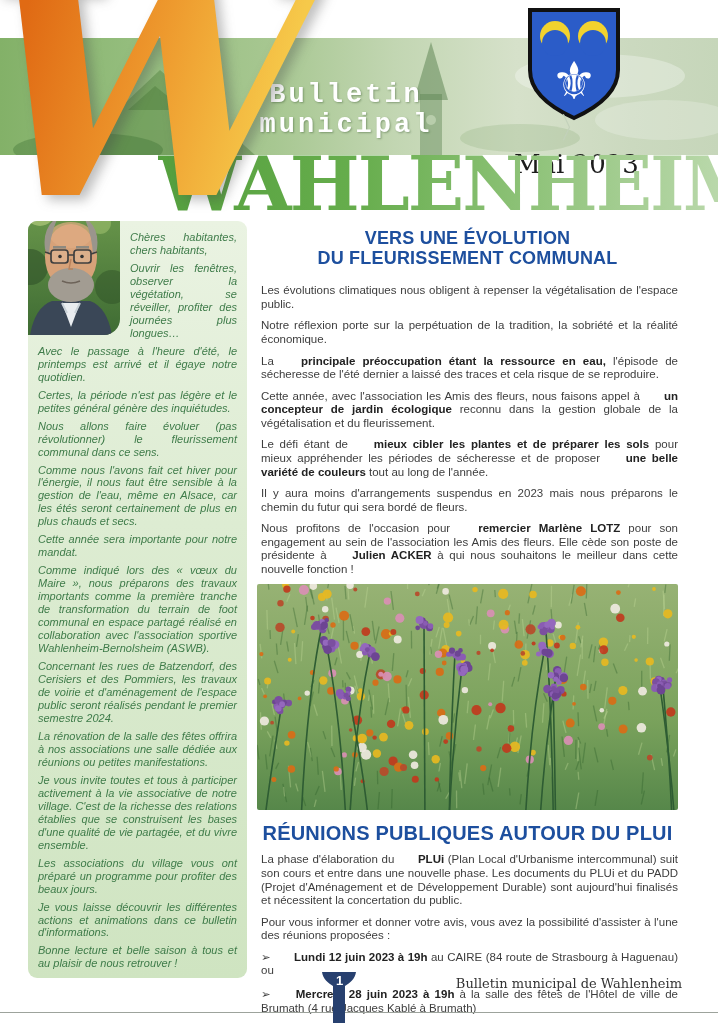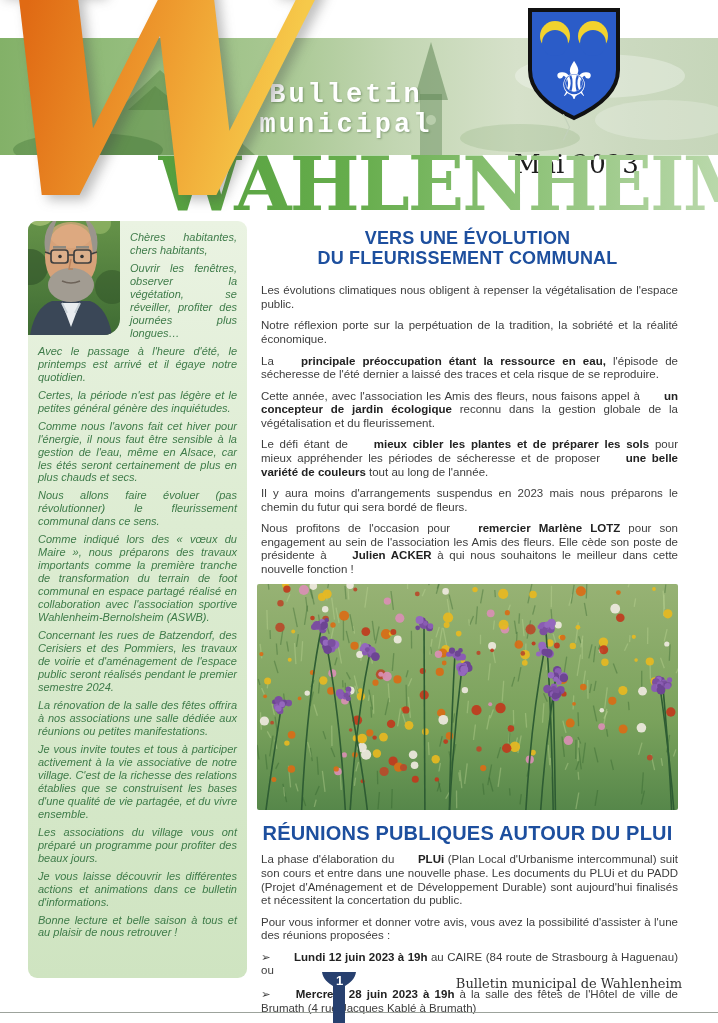--- a/index.html
+++ b/index.html
@@ -133,22 +133,23 @@
         <circle cx="38" cy="61.5" r="1.8" fill="#333"></circle>
         <circle cx="60" cy="61.5" r="1.8" fill="#333"></circle>
         <path d="M49,64 L47,74 L51,74" stroke="#b9825c" stroke-width="1.4" fill="none"></path>
       </svg>
     </div>
     <div>
         <p><span>Chères habitantes, chers habitants,</span></p>
         <p><span>Ouvrir les fenêtres, observer la végétation, se réveiller, profiter des journées plus longues…</span></p>
         <p><span>Avec le passage à l'heure d'été, le printemps est arrivé et il égaye notre quotidien.</span></p>
         <p><span>Certes, la période n'est pas légère et le petites général génère des inquiétudes.</span></p>
+        <p><span>Nous allons faire évoluer (pas révolutionner) le fleurissement communal dans ce sens.</span></p>
         <p><span>Comme nous l'avons fait cet hiver pour l'énergie, il nous faut être sensible à la gestion de l'eau, même en Alsace, car les étés seront certainement de plus en plus chauds et secs.</span></p>
-        <p><span>Nous allons faire évoluer (pas révolutionner) le fleurissement communal dans ce sens.</span></p>
+        <p><span>Cette année sera importante pour notre mandat.</span></p>
         <p><span>Comme indiqué lors des « vœux du Maire », nous préparons des travaux importants comme la première tranche de transformation du terrain de foot communal en espace partagé réalisé en collaboration avec l'association sportive Wahlenheim-Bernolsheim (ASWB).</span></p>
         <p><span>Concernant les rues de Batzendorf, des Cerisiers et des Pommiers, les travaux de voirie et d'aménagement de l'espace public seront réalisés pendant le premier semestre 2024.</span></p>
         <p><span>La rénovation de la salle des fêtes offrira à nos associations une salle dédiée aux réunions ou petites manifestations.</span></p>
         <p><span>Je vous invite toutes et tous à participer activement à la vie associative de notre village. C'est de la richesse des relations établies que se construisent les bases d'une qualité de vie partagée, et du vivre ensemble.</span></p>
         <p><span>Les associations du village vous ont préparé un programme pour profiter des beaux jours.</span></p>
         <p><span>Je vous laisse découvrir les différentes actions et animations dans ce bulletin d'informations.</span></p>
         <p><span>Bonne lecture et belle saison à tous et au plaisir de nous retrouver !</span></p>
       </div>
 
   </div>

